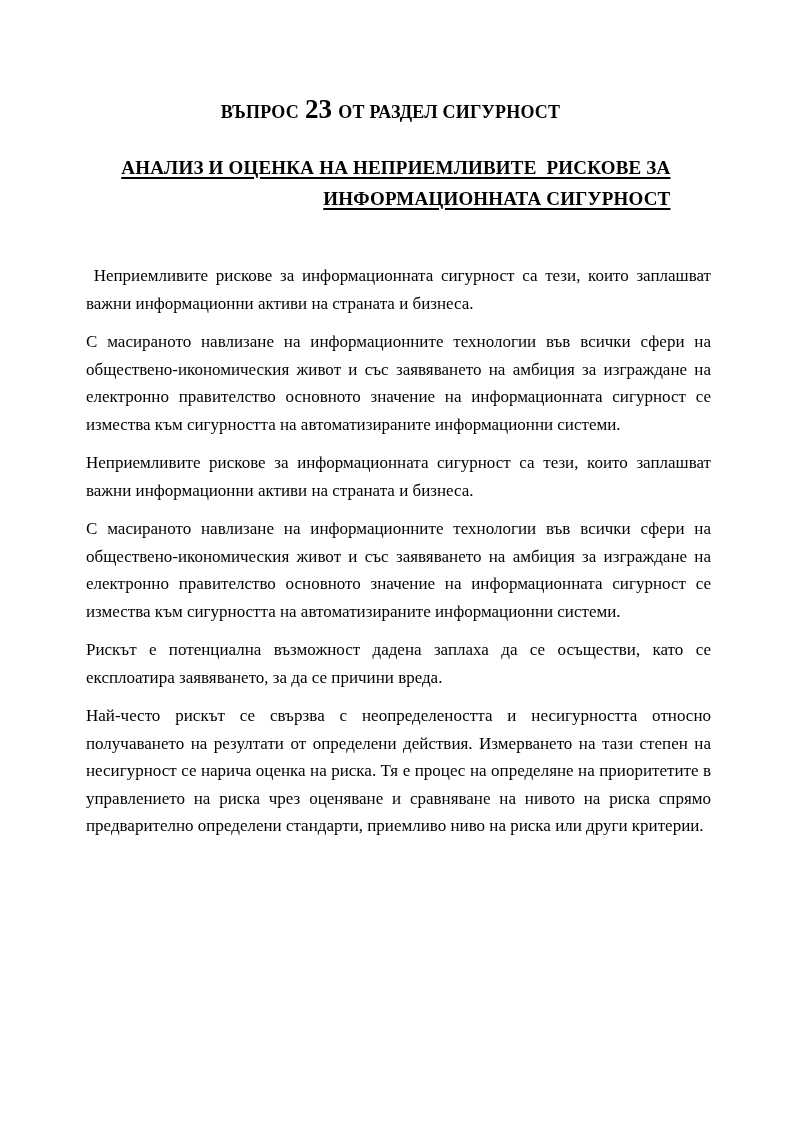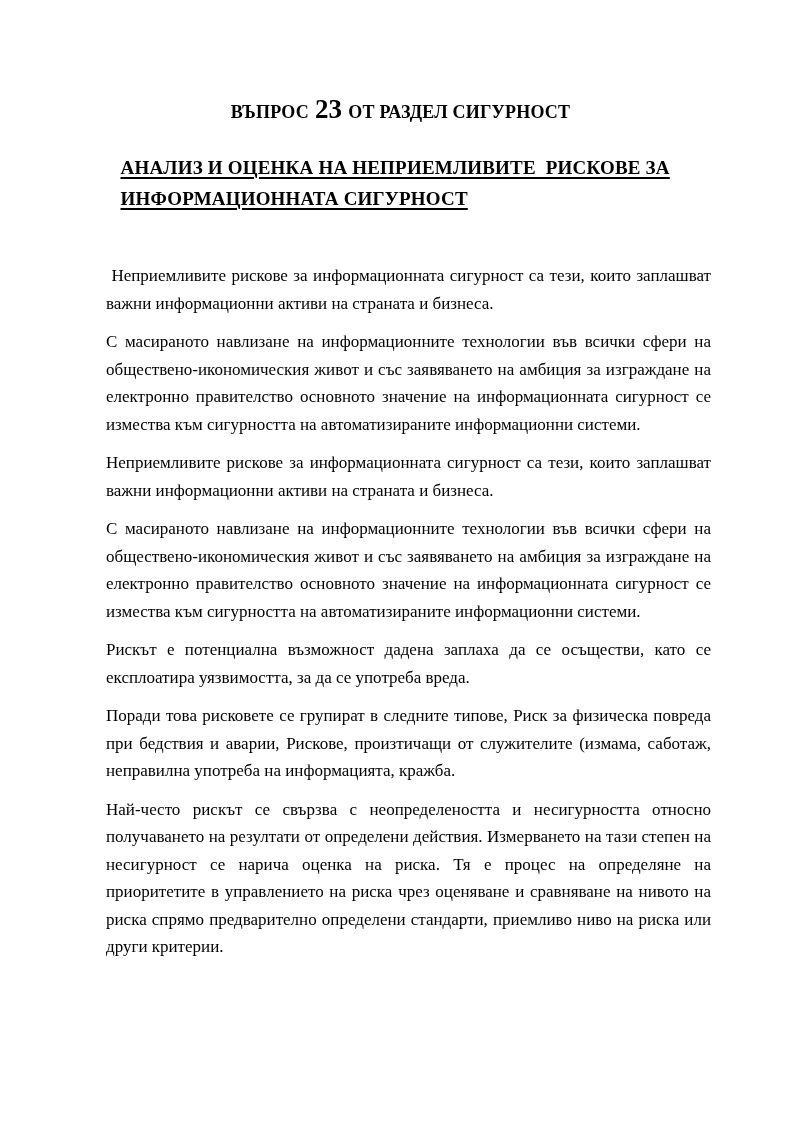--- a/index.html
+++ b/index.html
@@ -11,37 +11,37 @@
     width: 800px;
     height: 1132px;
     overflow: hidden;
     font-family: "Liberation Serif", "DejaVu Serif", serif;
     color: #000000;
   }
   .page {
     box-sizing: border-box;
     width: 800px;
     height: 940px;
-    padding: 96px 89px 0 90px;
+    padding: 96px 89px 0 70px;
     background: #ffffff;
   }
   .doc-title {
     text-align: center;
     font-weight: bold;
     font-size: 18px;
     line-height: 26px;
     margin: 0 0 27px 0;
     letter-spacing: 0.2px;
   }
   .doc-title .title-number {
     font-size: 27px;
     margin: 0 6px;
   }
   .doc-heading {
-    text-align: left;
+    text-align: right;
     font-weight: bold;
     font-size: 19px;
     line-height: 31px;
     margin: 12px auto 48px auto;
     max-width: 560px;
     text-decoration: underline;
     text-decoration-thickness: 2px;
     text-underline-offset: 3px;
     letter-spacing: 0.2px;
   }
@@ -67,21 +67,20 @@
   <div class="doc-body">
 
       <p>&nbsp;Неприемливите рискове за информационната сигурност са тези, които заплашват важни информационни активи на страната и бизнеса.</p>
 
       <p>С масираното навлизане на информационните технологии във всички сфери на обществено-икономическия живот и със заявяването на амбиция за изграждане на електронно правителство основното значение на информационната сигурност се измества към сигурността на автоматизираните информационни системи.</p>
 
       <p>Неприемливите рискове за информационната сигурност са тези, които заплашват важни информационни активи на страната и бизнеса.</p>
 
       <p>С масираното навлизане на информационните технологии във всички сфери на обществено-икономическия живот и със заявяването на амбиция за изграждане на електронно правителство основното значение на информационната сигурност се измества към сигурността на автоматизираните информационни системи.</p>
 
-      <p>Рискът е потенциална възможност дадена заплаха да се осъществи, като се експлоатира уязвимостта, за да се употреба вреда.</p>
+      <p>Рискът е потенциална възможност дадена заплаха да се осъществи, като се експлоатира заявяването, за да се причини вреда.</p>
 
-      <p>Поради това рисковете се групират в следните типове, Риск за физическа повреда при бедствия и аварии, Рискове, произтичащи от служителите (измама, саботаж, неправилна употреба на информацията, кражба.</p>
 
 
       <p>Най-често рискът се свързва с неопределеността и несигурността относно получаването на резултати от определени действия. Измерването на тази степен на несигурност се нарича оценка на риска. Тя е процес на определяне на приоритетите в управлението на риска чрез оценяване и сравняване на нивото на риска спрямо предварително определени стандарти, приемливо ниво на риска или други критерии.</p>
     </div>
 
 </div>
 
 </body></html>

